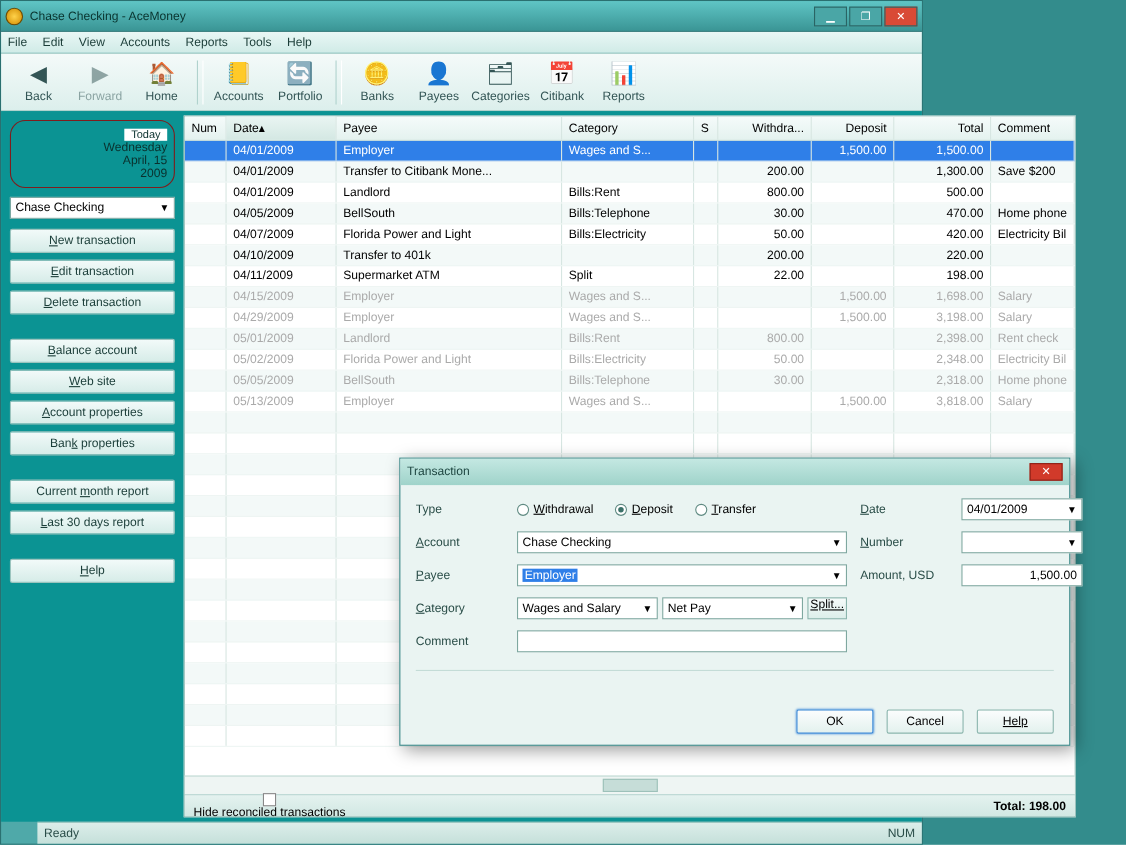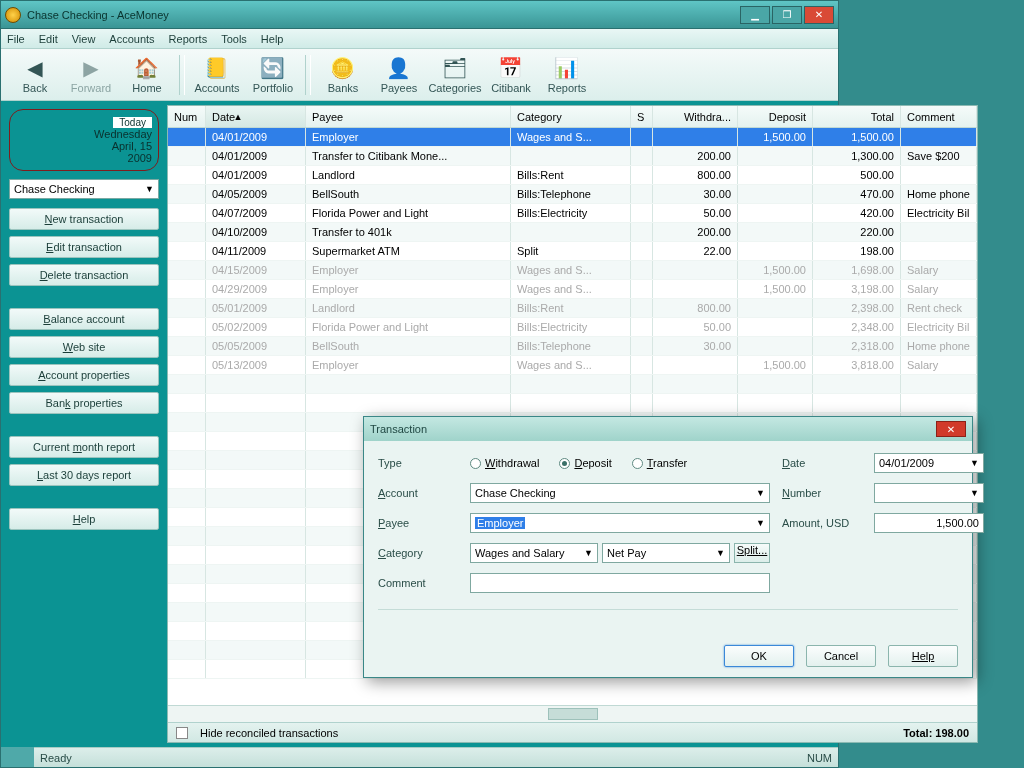--- a/index.html
+++ b/index.html
@@ -32,21 +32,21 @@
 .gridbody { flex:1; overflow:hidden; position:relative;}
 .row { display:flex; height:19px; border-bottom:1px solid #eef5f3;}
 .row:nth-child(even){background:#f3f9f8;}
 .row.sel { background:#2f7fe8; color:#fff;}
 .row.future { color:#aaa; }
 .col-num{width:38px;} .col-date{width:100px;} .col-payee{width:205px;} .col-cat{width:120px;} .col-s{width:22px;} .col-w{width:85px; justify-content:flex-end;} .col-d{width:75px; justify-content:flex-end;} .col-t{width:88px; justify-content:flex-end;} .col-c{flex:1;}
 .gridhead .col-w, .gridhead .col-d, .gridhead .col-t { justify-content:flex-end; }
 .hscroll { height:17px; background:#eef5f3; border-top:1px solid #c0d9d4; display:flex; align-items:center; padding:0 2px;}
 .hscroll .thumb{width:50px;height:12px;background:#c6ddd8;margin:0 auto;border:1px solid #9dc1ba;}
 .bottombar { height:20px; background:linear-gradient(#e4f2ef,#d1e8e3); border-top:1px solid #b0d2cd; display:flex; align-items:center; padding:0 8px; justify-content:space-between;}
-.bottombar .chk { display:flex; align-items:center; gap:12px;}
+.bottombar .chk { display:flex; align-items:center; gap:0;flex-direction:column;}
 .bottombar .chk .box{width:12px;height:12px;border:1px solid #888;background:#fff;}
 .statusbar { height:20px; background:linear-gradient(#dceeea,#c5e0da); border-top:1px solid #a8ccc5; display:flex; align-items:center; padding:0 6px; justify-content:space-between; color:#2a4d48;margin-left:33px;}
 .arrow-down{font-size:9px;}
 
 .dialog { position:absolute; left:363px; top:416px; width:610px; height:262px; background:#eaf4f2; border:1px solid #3a8787; box-shadow:4px 4px 15px rgba(0,0,0,0.4);}
 .dialog .dtitle { height:24px; background:linear-gradient(#c4e8e2,#9fd3ca); display:flex; align-items:center; padding:0 6px; justify-content:space-between; color:#1f4742;}
 .dialog .dtitle .xbtn{width:30px;height:16px;background:#d13a2a;color:#fff;display:flex;align-items:center;justify-content:center;border:1px solid #8b2117;font-size:10px;}
 .dialog .body { padding:12px 14px; display:grid; grid-template-columns:80px 300px 80px 110px; gap:10px 12px; align-items:center;}
 .dlabel{color:#2a4d48;}
 .dlabel .ul{text-decoration:underline;}

